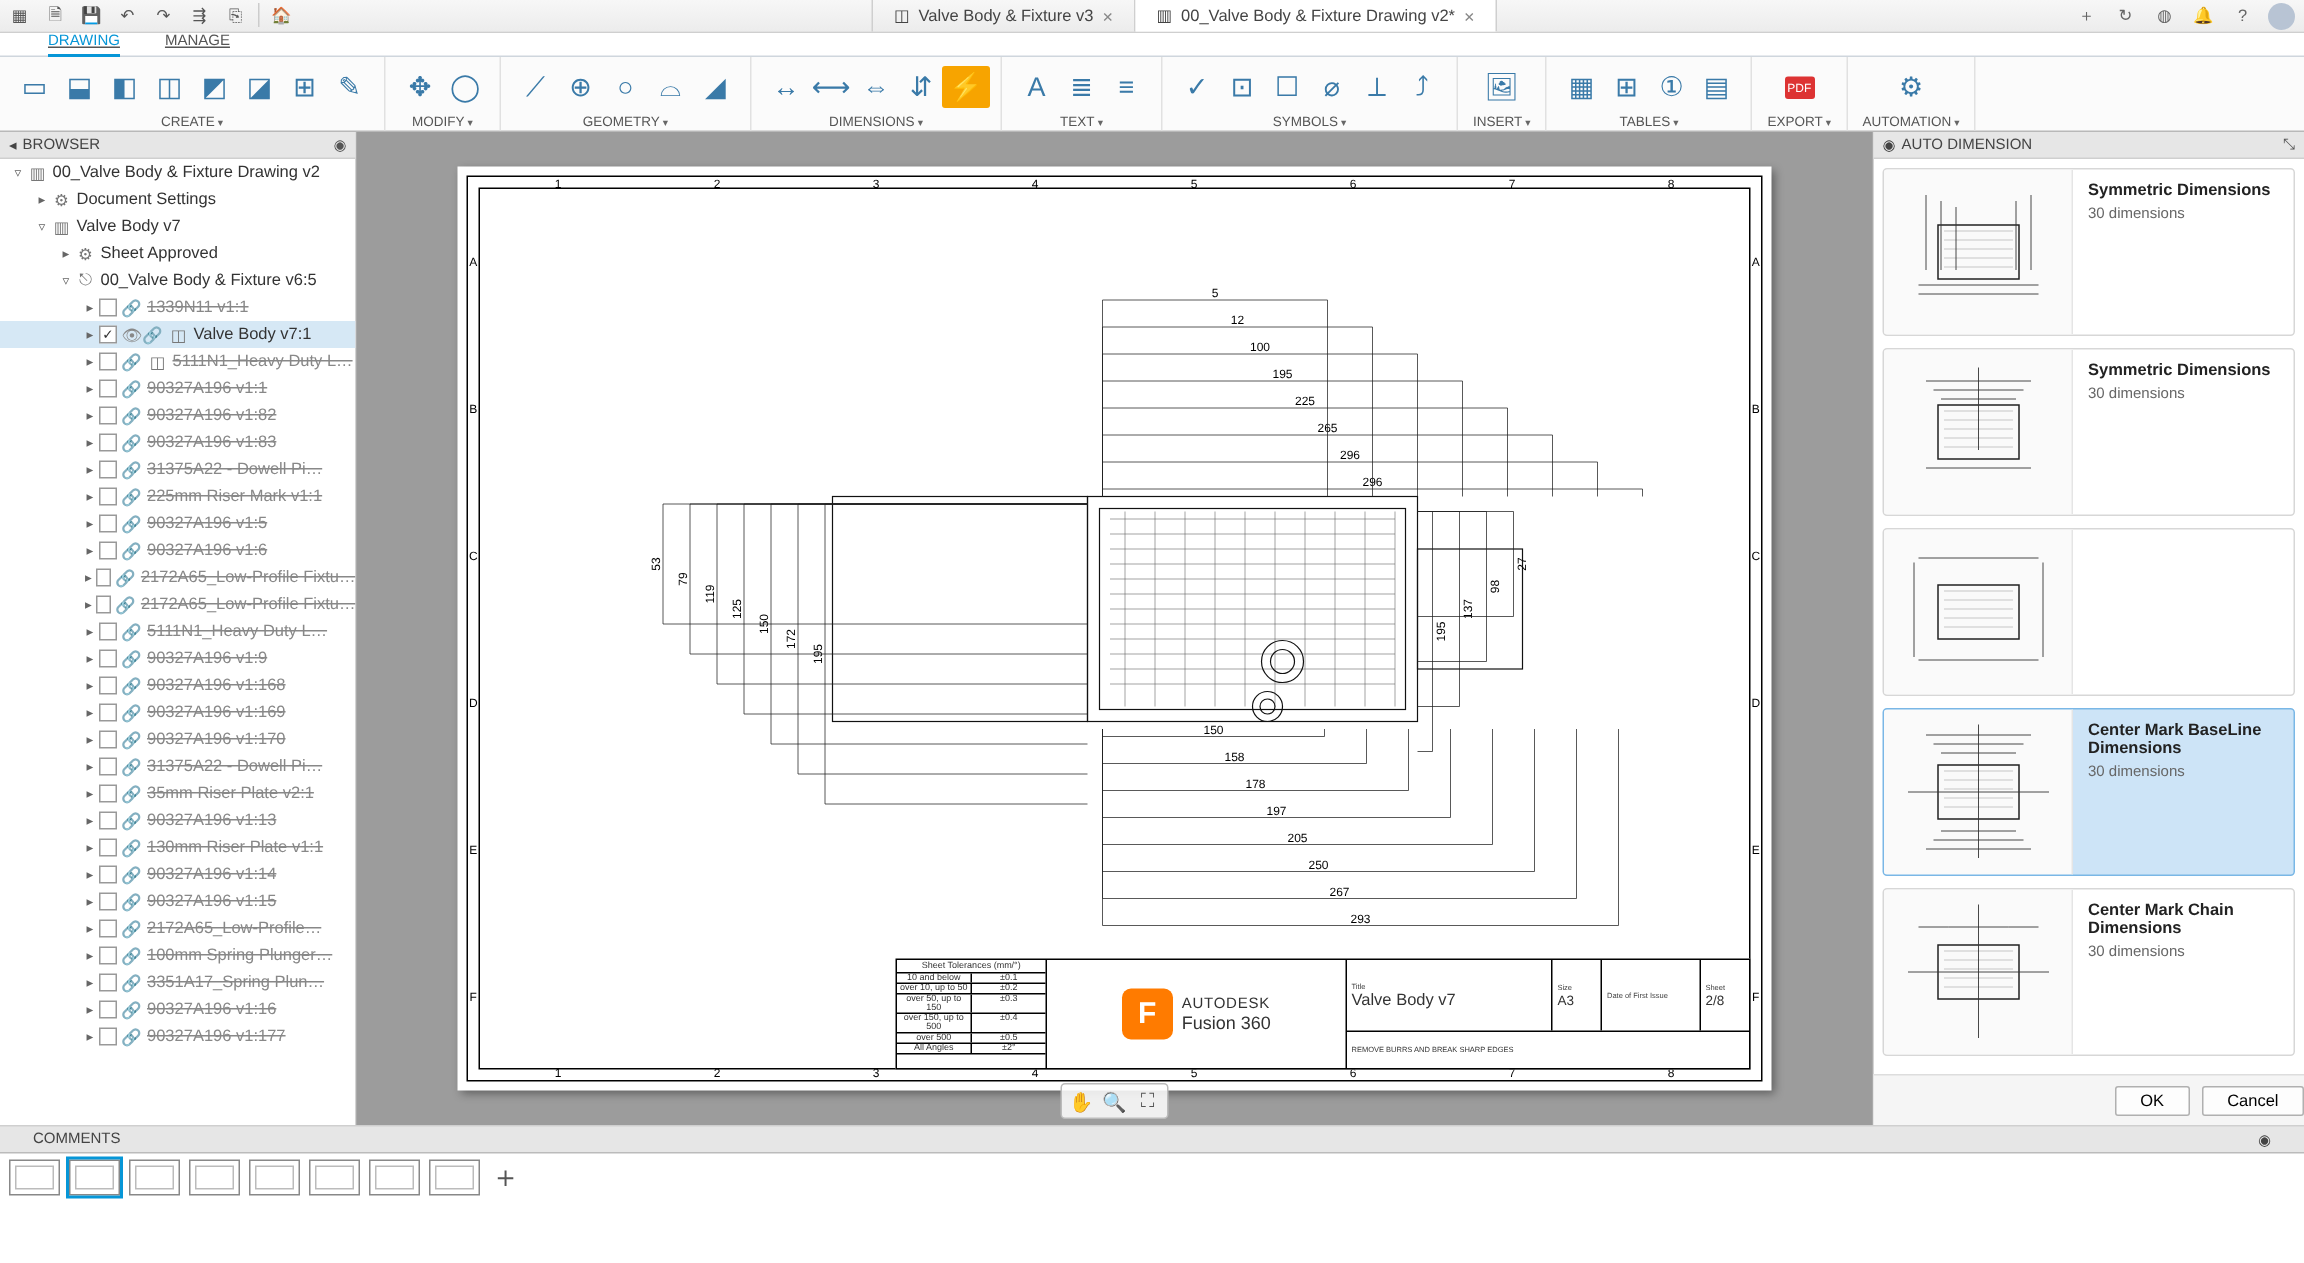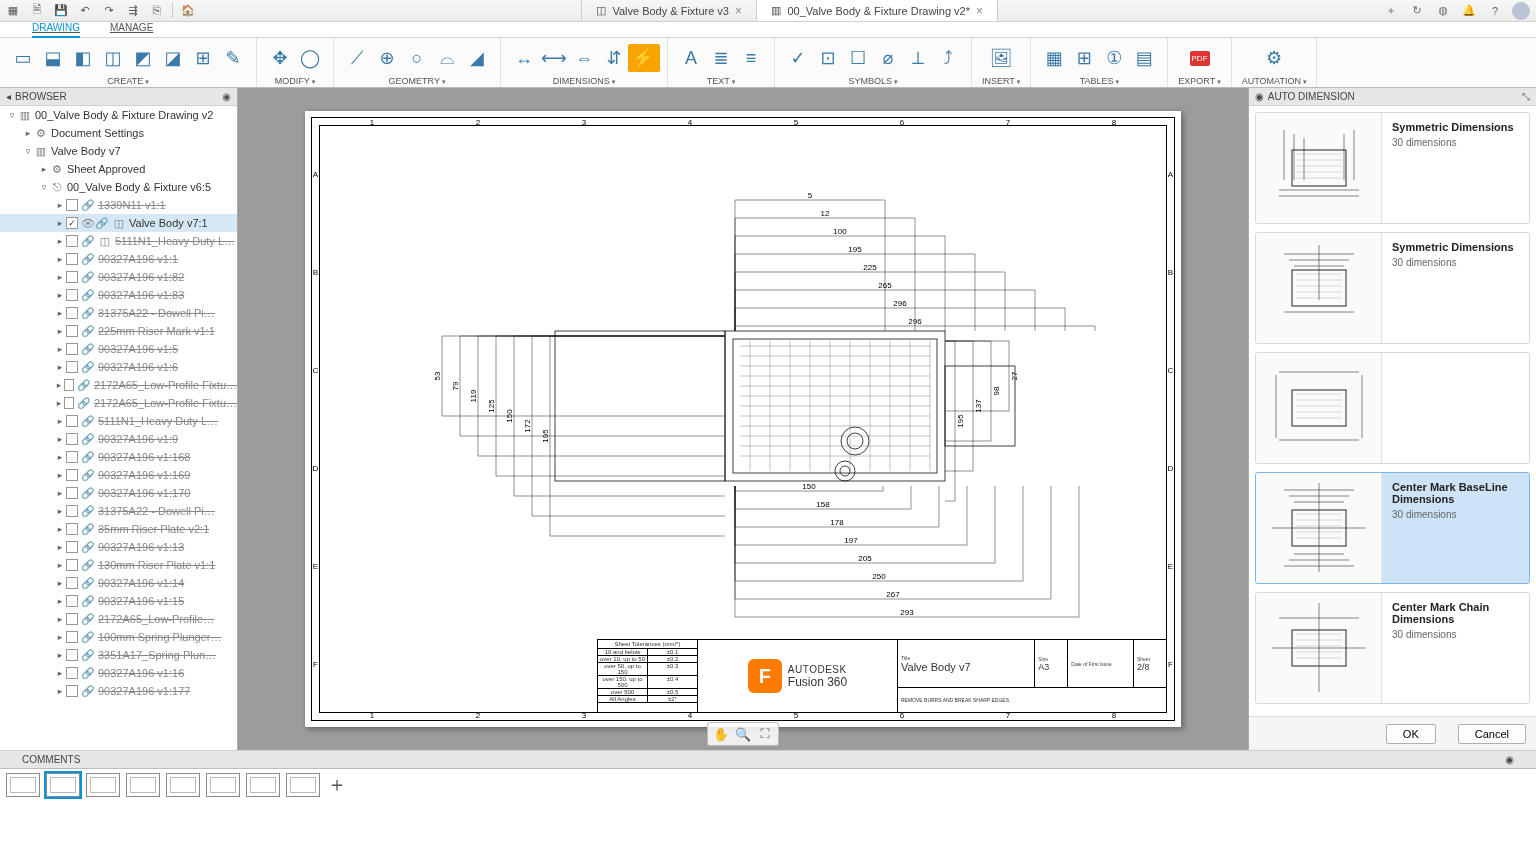--- a/index.html
+++ b/index.html
@@ -90,21 +90,21 @@
 
 .autodim { width: 288px; background:#fff; border-left:1px solid #aaa; display:flex; flex-direction:column;}
 .ad-list { flex:1; overflow:auto; padding: 6px; display:flex; flex-direction:column; gap:8px;}
 .ad-card { display:flex; border:1px solid #d7d7d7; border-radius:3px; height:112px; overflow:hidden; }
 .ad-card.sel { background:#cde4f7; border-color:#7ab7e6;}
 .ad-thumb { width: 126px; background:#fafafa; border-right:1px solid #e5e5e5; display:flex; align-items:center; justify-content:center; }
 .ad-thumb svg { width: 110px; height: 96px; }
 .ad-info { flex:1; padding:8px 10px;}
 .ad-title { font-size:11px; font-weight:bold; color:#222; margin-bottom:4px;}
 .ad-sub { font-size:10px; color:#666;}
-.ad-buttons { height:34px; border-top:1px solid #ddd; display:flex; justify-content:flex-end; align-items:center; gap:22px; padding-right:10px; background:#f5f5f5;}
+.ad-buttons { height:34px; border-top:1px solid #ddd; display:flex; justify-content:flex-end; align-items:center; gap:8px; padding-right:0; background:#f5f5f5;}
 .btn { padding: 3px 16px; font-size:11px; border:1px solid #b0b0b0; background:#fdfdfd; border-radius:2px;}
 
 
 .comments { height: 18px; background:#e6e6e6; border-top:1px solid #cfcfcf; display:flex; align-items:center; padding:0 22px; font-size:10px; color:#444;}
 .comments .pin { margin-left:auto;}
 
 
 .sheetstrip { height: 32px; background:#fff; border-top:1px solid #bbb; display:flex; align-items:center; gap:6px; padding:0 6px;}
 .sheet-thumb { width:34px; height:24px; border:1px solid #888; background:#fff; position:relative; display:flex; align-items:center; justify-content:center; font-size:14px; color:#444;}
 .sheet-thumb.active { outline:2px solid #0696d7;}

